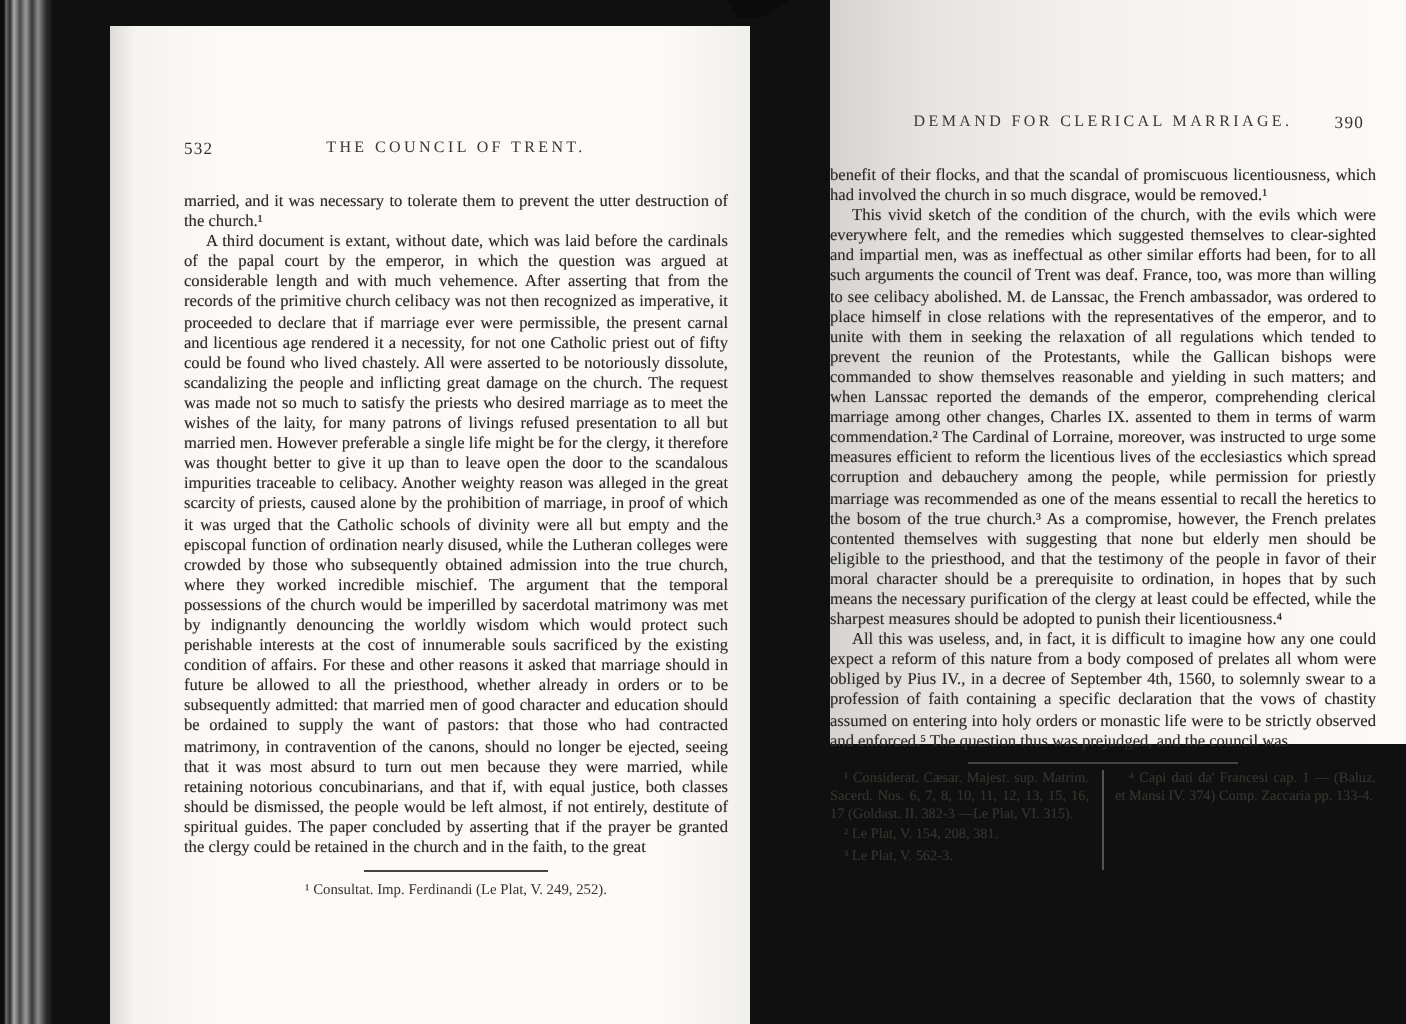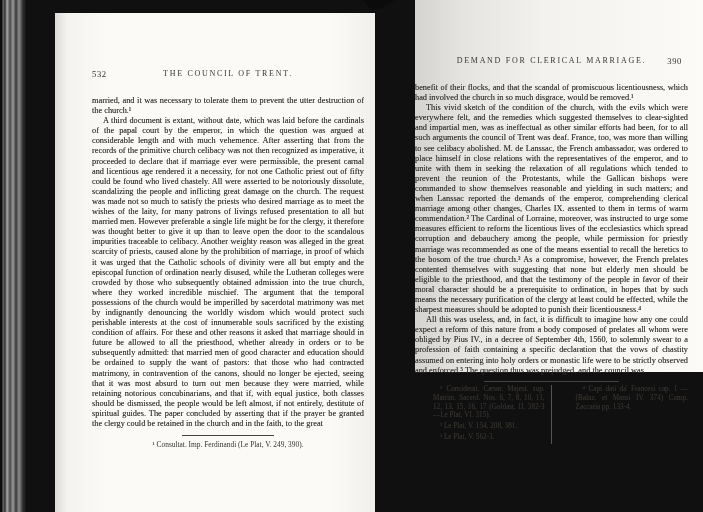--- a/index.html
+++ b/index.html
@@ -78,21 +78,21 @@
   .fn-single {
     text-align: center;
     font-size: 7.4px; color: #36332f;
   }
   .fncols {
     display: flex;
     font-size: 7.2px; line-height: 8.9px;
     text-align: justify; color: #34312d;
     text-shadow: 0 0 0.4px rgba(70,65,60,0.5);
   }
-  .fncol { box-sizing: border-box; width: 50%; margin-left: 18px; }
+  .fncol { box-sizing: border-box; width: 50%; }
   .fncol-left  { padding-right: 6px; border-right: 1px solid #57544f; }
   .fncol-right { padding-left: 6px; }
   .fncols p { margin: 0 0 2px 0; text-indent: 7px; }
 </style>
 </head>
 <body>
 
 <div class="scan">
 
   <div class="edge-stripes"></div>
@@ -101,21 +101,21 @@
     <div class="content content-left">
       <div class="head-row">
         <span class="pageno pageno-left">532</span>
         <div class="head-title">THE COUNCIL OF TRENT.</div>
       </div>
       <div class="bodytext">
         <p>married, and it was necessary to tolerate them to prevent the utter destruction of the church.¹</p>
         <p class="indent">A third document is extant, without date, which was laid before the cardinals of the papal court by the emperor, in which the question was argued at considerable length and with much vehemence. After asserting that from the records of the primitive church celibacy was not then recognized as imperative, it proceeded to declare that if marriage ever were permissible, the present carnal and licentious age rendered it a necessity, for not one Catholic priest out of fifty could be found who lived chastely. All were asserted to be notoriously dissolute, scandalizing the people and inflicting great damage on the church. The request was made not so much to satisfy the priests who desired marriage as to meet the wishes of the laity, for many patrons of livings refused presentation to all but married men. However preferable a single life might be for the clergy, it therefore was thought better to give it up than to leave open the door to the scandalous impurities traceable to celibacy. Another weighty reason was alleged in the great scarcity of priests, caused alone by the prohibition of marriage, in proof of which it was urged that the Catholic schools of divinity were all but empty and the episcopal function of ordination nearly disused, while the Lutheran colleges were crowded by those who subsequently obtained admission into the true church, where they worked incredible mischief. The argument that the temporal possessions of the church would be imperilled by sacerdotal matrimony was met by indignantly denouncing the worldly wisdom which would protect such perishable interests at the cost of innumerable souls sacrificed by the existing condition of affairs. For these and other reasons it asked that marriage should in future be allowed to all the priesthood, whether already in orders or to be subsequently admitted: that married men of good character and education should be ordained to supply the want of pastors: that those who had contracted matrimony, in contravention of the canons, should no longer be ejected, seeing that it was most absurd to turn out men because they were married, while retaining notorious concubinarians, and that if, with equal justice, both classes should be dismissed, the people would be left almost, if not entirely, destitute of spiritual guides. The paper concluded by asserting that if the prayer be granted the clergy could be retained in the church and in the faith, to the great</p>
       </div>
       <hr class="fnrule fnrule-left">
-      <div class="fn-single">¹ Consultat. Imp. Ferdinandi (Le Plat, V. 249, 390).</div>
+      <div class="fn-single">¹ Consultat. Imp. Ferdinandi (Le Plat, V. 249, 252).</div>
     </div>
   </div>
 
   <div class="gutter"></div>
   <div class="gutter-notch"></div>
 
   <div class="page-right">
     <div class="content content-right">
       <div class="head-row">
         <div class="head-title">DEMAND FOR CLERICAL MARRIAGE.</div>

